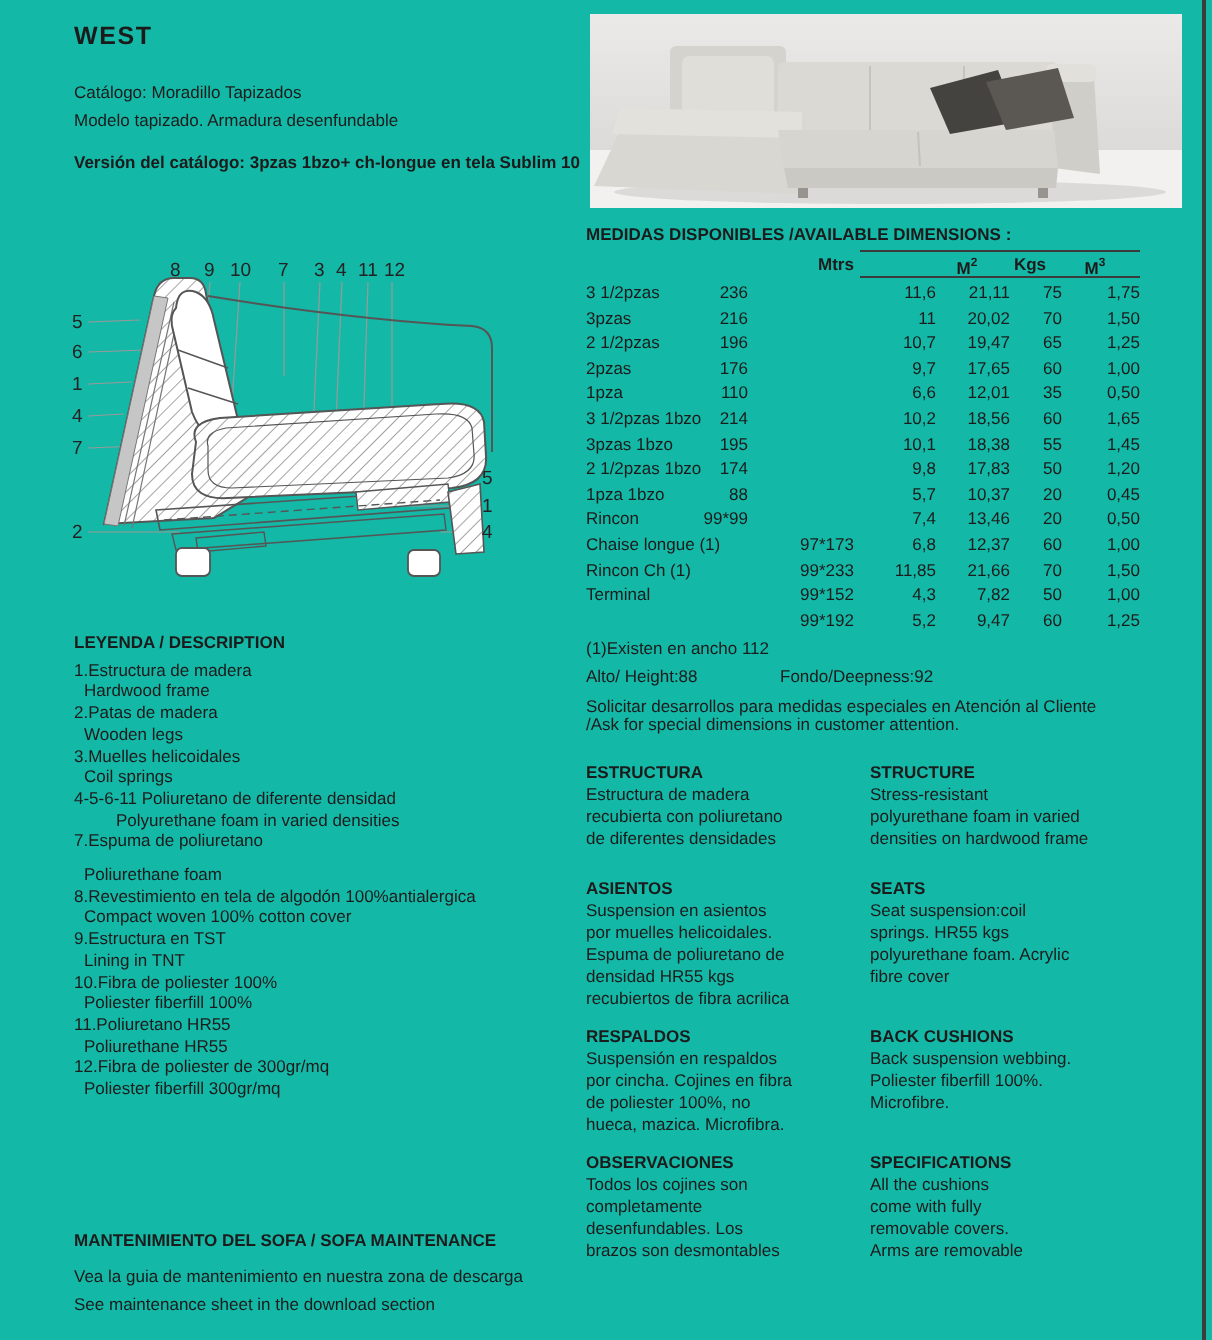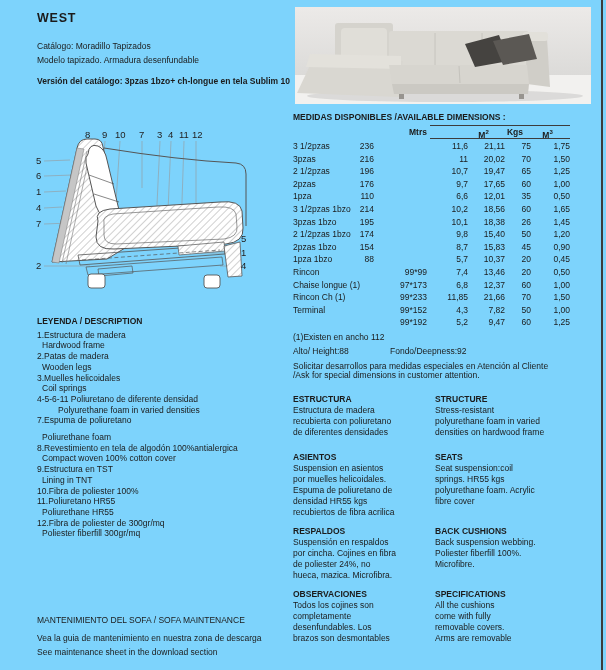--- a/index.html
+++ b/index.html
@@ -1,20 +1,20 @@
 <!DOCTYPE html>
 <html style="--text: #1b1b1b; --rule: #3c3c3c; --dline: #555555;"><head>
 <meta charset="utf-8">
 <style>
   :root{
     --text:#1b1b1b; --rule:#3c3c3c; --dline:#555;
   }
   html,body{margin:0;padding:0;background:#fff;}
   .page{
-    position:relative; width:606px; height:670px; background:#7dd3fc;
+    position:relative; width:606px; height:670px; background:#14b8a6;
     font-family:"Liberation Sans", sans-serif; color:var(--text);
     font-size:8.5px; overflow:hidden;
   }
   .page-rule{position:absolute; left:601px; top:0; width:2px; height:670px; background:var(--rule);}
   .title{position:absolute; left:37px; top:11px; font-size:12.5px; font-weight:bold; letter-spacing:.8px;}
   .intro{position:absolute; left:37px; top:40px; line-height:13.5px;}
   .version{position:absolute; left:37px; top:76px;font-weight:bold;}
   .photo{position:absolute; left:295px; top:7px;}
   .diagram{position:absolute; left:28px; top:118px;}
 
@@ -41,21 +41,21 @@
   .sec-body{line-height:11px; white-space:pre-line;}
 
   
   .legend{position:absolute; left:37px; top:316px; line-height:10.7px;}
   .legend-title{font-weight:bold; margin-bottom:3px;}
   .l-en{padding-left:5px;}
   .legend div.l-item:nth-of-type(4) .l-en{padding-left:21px;}
   .legend div.l-item:nth-of-type(5) .l-en{margin-top:6px;}
 
   .maintenance{position:absolute; left:37px; top:615px;}
-  .m-title{font-weight:normal;}
+  .m-title{font-weight:bold;}
   .m-lines{margin-top:6px; line-height:14px; white-space:pre-line;}
 
   .dnum{font-size:9.5px; fill:#222; font-family:"Liberation Sans",sans-serif;}
 </style>
 </head>
 <body>
 
 <div class="page">
 
   <div class="page-rule"></div>
@@ -238,41 +238,33 @@
           <span class="num">18,56</span>
           <span class="num">60</span>
           <span class="num">1,65</span>
         </div>
 
         <div class="t-row">
           <span class="lab">3pzas 1bzo</span>
           <span class="num">195</span>
           <span class="num">10,1</span>
           <span class="num">18,38</span>
-          <span class="num">26</span>
+          <span class="num">55</span>
           <span class="num">1,45</span>
         </div>
 
         <div class="t-row">
           <span class="lab">2 1/2pzas 1bzo</span>
           <span class="num">174</span>
           <span class="num">9,8</span>
-          <span class="num">15,40</span>
+          <span class="num">17,83</span>
           <span class="num">50</span>
           <span class="num">1,20</span>
         </div>
 
-        <div class="t-row">
-          <span class="lab">2pzas 1bzo</span>
-          <span class="num">154</span>
-          <span class="num">8,7</span>
-          <span class="num">15,83</span>
-          <span class="num">45</span>
-          <span class="num">0,90</span>
-        </div>
 
         <div class="t-row">
           <span class="lab">1pza 1bzo</span>
           <span class="num">88</span>
           <span class="num">5,7</span>
           <span class="num">10,37</span>
           <span class="num">20</span>
           <span class="num">0,45</span>
         </div>
 
@@ -364,21 +356,21 @@
 polyurethane foam. Acrylic
 fibre cover</div>
         </div>
       </div>
 
       <div class="section">
         <div class="sec-col">
           <div class="sec-title">RESPALDOS</div>
           <div class="sec-body">Suspensión en respaldos
 por cincha. Cojines en fibra
-de poliester 24%, no
+de poliester 100%, no
 hueca, mazica. Microfibra.</div>
         </div>
         <div class="sec-col">
           <div class="sec-title">BACK CUSHIONS</div>
           <div class="sec-body">Back suspension webbing.
 Poliester fiberfill 100%.
 Microfibre.</div>
         </div>
       </div>
 
@@ -435,20 +427,21 @@
           <div class="l-en">Compact woven 100% cotton cover</div>
         </div>
 
         <div class="l-item">
           <div class="l-es">9.Estructura en TST</div>
           <div class="l-en">Lining in TNT</div>
         </div>
 
         <div class="l-item">
           <div class="l-es">10.Fibra de poliester 100%</div>
+          <div class="l-en">Poliester fiberfill 100%</div>
         </div>
 
         <div class="l-item">
           <div class="l-es">11.Poliuretano HR55</div>
           <div class="l-en">Poliurethane HR55</div>
         </div>
 
         <div class="l-item">
           <div class="l-es">12.Fibra de poliester de 300gr/mq</div>
           <div class="l-en">Poliester fiberfill 300gr/mq</div>

